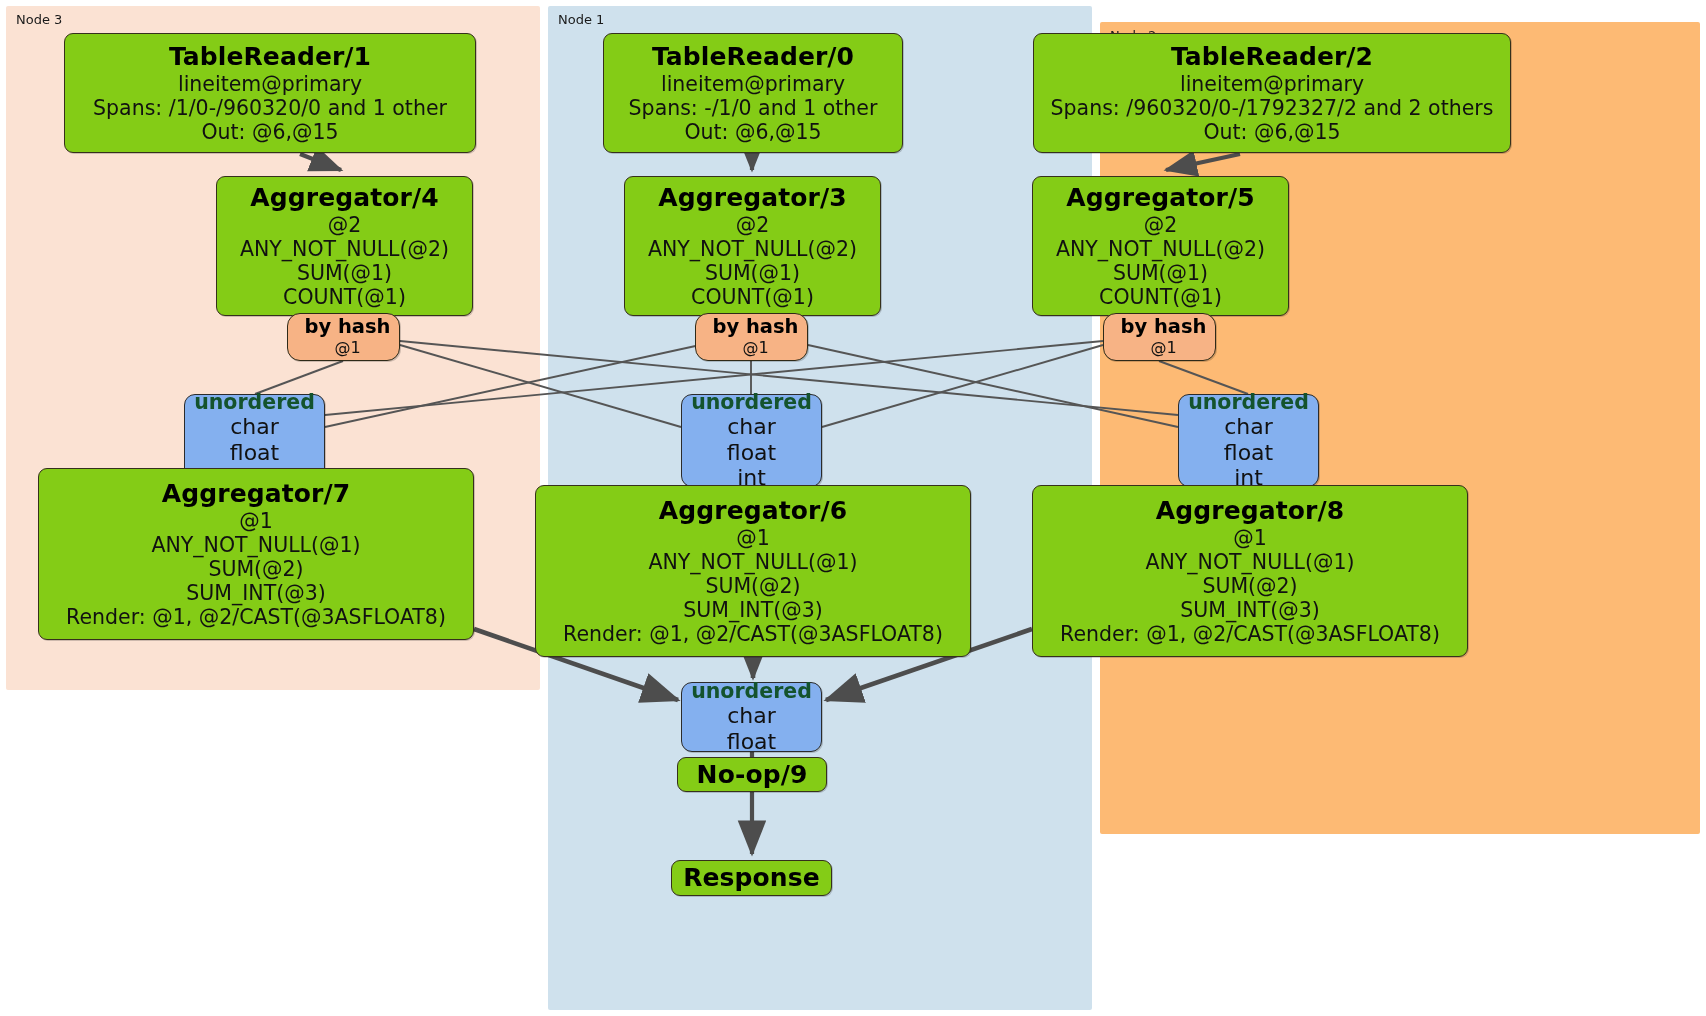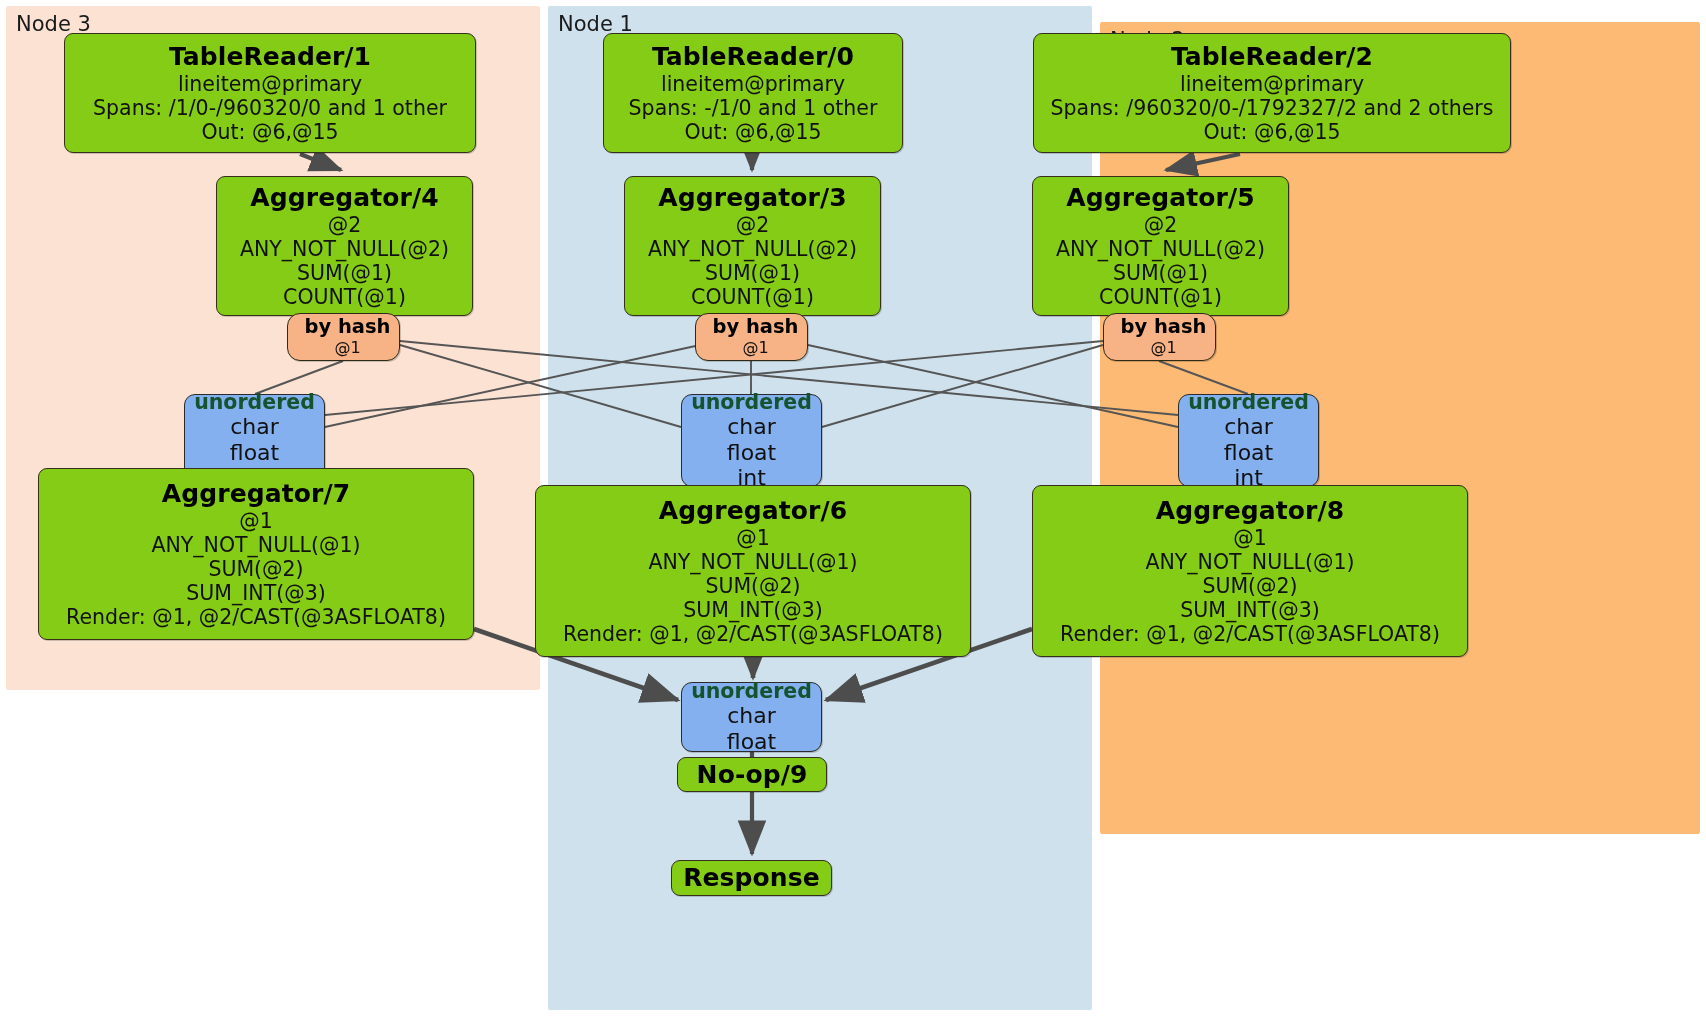--- a/index.html
+++ b/index.html
@@ -10,21 +10,21 @@
     font-family:"DejaVu Sans","Liberation Sans",sans-serif;
     overflow:hidden;
     position:relative;
   }
   #stage{position:absolute;left:0;top:0;width:1706px;height:1016px;}
 
   
   .panel{position:absolute;border-radius:2px;}
   .panel-label{
     position:absolute;left:10px;top:6px;
-    font-size:21px;color:#1a1a1a;
+    font-size:13px;color:#1a1a1a;
     white-space:nowrap;
   }
   #panel-node3{left:6px;  top:6px;  width:534px; height:684px; background:#fbe2d3;}
   #panel-node1{left:548px;top:6px;  width:544px; height:1004px;background:#cfe1ed;}
   #panel-node2{left:1100px;top:22px; width:600px; height:812px; background:#fdba74;}
 
   
   #edges{position:absolute;left:0;top:0;width:1706px;height:1016px;pointer-events:none;}
 
   

